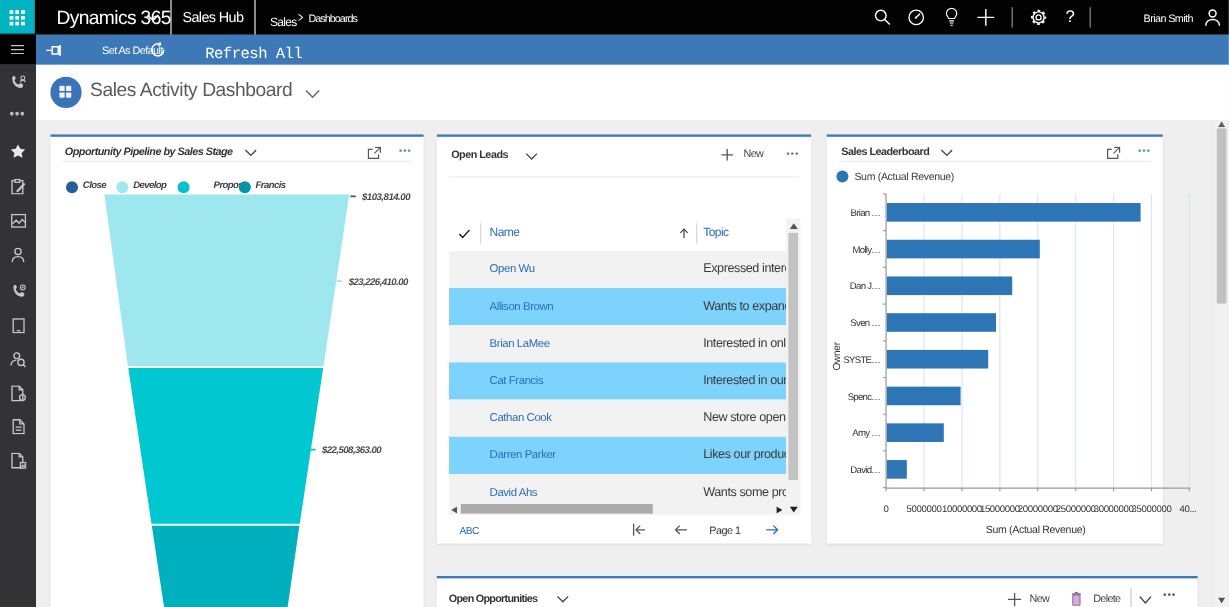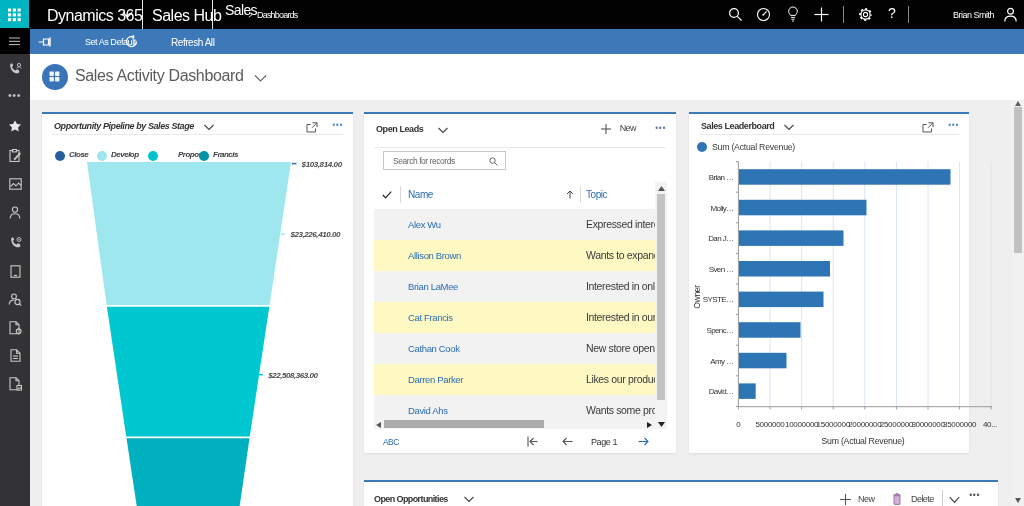--- a/index.html
+++ b/index.html
@@ -10,21 +10,21 @@
 #bluebar { left:30px; top:29px; width:994px; height:25px; background:#3d79b8; }
 #hambox { left:0; top:29px; width:30px; height:25px; background:#000; }
 #sidebar { left:0; top:54px; width:30px; height:452px; background:#333336; }
 #titleband { left:30px; top:54px; width:994px; height:46px; background:#fff; }
 .card { position:absolute; background:#fff; border-top:2px solid #3d79b8; box-shadow:0 1px 2px rgba(0,0,0,0.08); }
 .cardhead { position:absolute; left:10px; right:10px; top:0; height:21px; border-bottom:1px solid #eaeaea; }
 .ctitle { position:absolute; top:7px; left:2px; font-size:9px; font-weight:bold; color:#333; letter-spacing:-0.42px; }
 .dots3 { position:absolute; top:6px; color:#5b8fc6; font-size:8.5px; letter-spacing:0.6px; }
 svg { display:block; }
 .wt { color:#fff;margin-left:28px; }
-.row { position:relative; height:31px; background:#fef9c3; }
+.row { position:relative; height:31px; background:#7dd3fc; }
 .row.g { background:#f2f2f2; }
 .nm { position:absolute; left:34px; top:10px; color:#2a6db5; font-size:9.5px; letter-spacing:-0.35px; }
 .tp { position:absolute; left:212px; top:9px; color:#3b3b3b; font-size:10.5px; letter-spacing:-0.35px; white-space:nowrap; }
 </style>
 </head>
 <body>
 <div class="abs" id="topbar"></div>
 <div class="abs" id="waffle">
   <svg width="29" height="28" viewBox="0 0 29 28">
     <g fill="#fff">
@@ -39,22 +39,22 @@
         <rect x="17.6" y="18.1" width="3.1" height="3.1"></rect>
     </g>
   </svg>
 </div>
 <div class="abs" style="left:47px;top:7px;color:#fff;font-size:16px;letter-spacing:-0.5px;text-align:center;">Dynamics 365</div>
 <svg class="abs" style="left:122px;top:11px;" width="11" height="8" viewBox="0 0 11 8">
     <polyline points="1,1.5 5.5,6 10,1.5" stroke="#fff" stroke-width="1.3" fill="none"></polyline>
   </svg>
 <div class="abs" style="left:142px;top:0;width:1px;height:29px;background:#e8e8e8;"></div>
 <div class="abs" style="left:212px;top:0;width:1px;height:29px;background:#e8e8e8;"></div>
-<div class="abs" style="left:152px;top:7px;color:#fff;font-size:16px;letter-spacing:-0.5px;">Sales Hub</div>
-<div class="abs" style="left:225px;top:2px;color:#fff;font-size:14px;letter-spacing:-0.6px;">Sales</div>
+<div class="abs" style="left:152px;top:7px;color:#fff;font-size:12px;letter-spacing:-0.5px;">Sales Hub</div>
+<div class="abs" style="left:225px;top:14px;color:#fff;font-size:10px;letter-spacing:-0.6px;">Sales</div>
 <svg class="abs" style="left:248px;top:11px;" width="5" height="7" viewBox="0 0 5 7">
     <polyline points="0.8,0.8 4.2,3.5 0.8,6.2" stroke="#ddd" stroke-width="1" fill="none"></polyline>
   </svg>
 <div class="abs" style="left:257px;top:10px;color:#fff;font-size:9px;letter-spacing:-0.8px;">Dashboards</div>
 
 <svg class="abs" style="left:728px;top:7px;" width="15" height="15" viewBox="0 0 15 15">
     <circle cx="6" cy="6" r="4.4" stroke="#fff" stroke-width="1.2" fill="none"></circle>
     <line x1="9.3" y1="9.3" x2="13.5" y2="13.5" stroke="#fff" stroke-width="1.2"></line>
   </svg>
 <svg class="abs" style="left:756px;top:7px;" width="15" height="15" viewBox="0 0 15 15">
@@ -103,21 +103,21 @@
       <path d="M5.5 3 h5 v6 h-5 z" stroke-width="1.2"></path>
       <line x1="12" y1="1.5" x2="12" y2="10.5" stroke-width="1.5"></line>
       <line x1="5" y1="2" x2="5" y2="10" stroke-width="0"></line>
     </g>
   </svg>
 <div class="abs wt" style="left:57px;top:37px;font-size:9px;letter-spacing:-0.45px;">Set As Default</div>
 <svg class="abs" style="left:125px;top:35px;" width="13" height="13" viewBox="0 0 13 13">
     <path d="M11.5 6.5 A5 5 0 1 1 8.6 2" stroke="#fff" stroke-width="1.3" fill="none"></path>
     <polyline points="8.2,0 8.9,2.2 6.7,2.9" stroke="#fff" stroke-width="1.1" fill="none"></polyline>
   </svg>
-<div class="abs wt" style="left:143px;top:37px;font-size:10px;letter-spacing:-0.45px;">Refresh All</div>
+<div class="abs wt" style="left:143px;top:37px;font-size:13px;letter-spacing:-0.45px;font-family:Liberation Mono, monospace;">Refresh All</div>
 
 <div class="abs" id="sidebar"></div>
 <g id="sideicons">
 <svg class="abs" style="left:8px;top:62px;" width="14" height="13" viewBox="0 0 14 13">
       <path d="M3 1.2 c1.4 0 2.4 1.5 1.9 2.7 l-0.9 1 c0.6 1.7 1.9 3 3.6 3.6 l1-0.9 c1.2-0.5 2.7 0.5 2.7 1.9 0 1-0.8 1.8-1.8 1.8 -4.2 0-7.3-3.5-7.3-8.3 0-1 0.8-1.8 1.8-1.8 z" fill="#c9c9c9" stroke="none"></path>
       <circle cx="11" cy="3" r="1.6" stroke="#c9c9c9" stroke-width="0.9" fill="none"></circle>
       <path d="M8.8 6.5 c0.4-1.1 1.2-1.7 2.2-1.7 s1.8 0.6 2.2 1.7" stroke="#c9c9c9" stroke-width="0.9" fill="none"></path>
     </svg>
 <div class="abs" style="left:8px;top:89px;color:#bdbdbd;font-size:11px;letter-spacing:0.5px;">•••</div>
 <svg class="abs" style="left:8px;top:120px;" width="14" height="13" viewBox="0 0 14 13">
@@ -246,43 +246,36 @@
     <svg class="abs" style="left:64px;top:13px;" width="10" height="7" viewBox="0 0 10 7">
         <polyline points="0.5,1 5,5.5 9.5,1" stroke="#444" stroke-width="1.1" fill="none"></polyline>
       </svg>
     <svg class="abs" style="right:55px;top:10px;" width="10" height="10" viewBox="0 0 10 10">
         <line x1="5" y1="0" x2="5" y2="10" stroke="#555" stroke-width="1.1"></line>
         <line x1="0" y1="5" x2="10" y2="5" stroke="#555" stroke-width="1.1"></line>
       </svg>
     <span class="abs" style="right:30px;top:9px;font-size:9px;letter-spacing:-0.55px;color:#444;">New</span>
     <span class="dots3" style="right:0;top:9px;color:#667d99;">•••</span>
   </div>
-  <div class="abs" style="left:19px;top:37px;width:123px;height:19px;border:1px solid #c8c8c8;background:#fff;">
-    <span style="position:absolute;left:9px;top:4px;font-size:8.5px;letter-spacing:-0.45px;color:#666;">Search for records</span>
-    <svg style="position:absolute;right:7px;top:5px;" width="9" height="9" viewBox="0 0 9 9">
-        <circle cx="3.6" cy="3.6" r="2.7" stroke="#555" stroke-width="0.9" fill="none"></circle>
-        <line x1="5.7" y1="5.7" x2="8.4" y2="8.4" stroke="#555" stroke-width="0.9"></line>
-      </svg>
-  </div>
 
   <svg class="abs" style="left:18px;top:77px;" width="10" height="8" viewBox="0 0 10 8">
       <polyline points="0.8,4 3.6,6.8 9.2,0.6" stroke="#222" stroke-width="1.2" fill="none"></polyline>
     </svg>
   <div class="abs" style="left:36px;top:72px;width:1px;height:17px;background:#d8d8d8;"></div>
   <div class="abs" style="left:44px;top:75px;font-size:10px;letter-spacing:-0.45px;color:#2a6db5;">Name</div>
   <svg class="abs" style="left:202px;top:76px;" width="8" height="9" viewBox="0 0 8 9">
       <line x1="4" y1="1.2" x2="4" y2="8.5" stroke="#444" stroke-width="1"></line>
       <polyline points="1,4 4,1 7,4" stroke="#444" stroke-width="1" fill="none"></polyline>
     </svg>
   <div class="abs" style="left:216px;top:72px;width:1px;height:17px;background:#d8d8d8;"></div>
   <div class="abs" style="left:222px;top:75px;font-size:10px;letter-spacing:-0.45px;color:#2a6db5;">Topic</div>
 
   <div id="rows" class="abs" style="left:10px;top:95px;width:281px;height:220px;overflow:hidden;font-size:10.5px;">
     <div class="row g">
-        <span class="nm">Alex Wu</span>
+        <span class="nm">Open Wu</span>
         <span class="tp">Expressed interest</span>
       </div>
     <div class="row">
         <span class="nm">Allison Brown</span>
         <span class="tp">Wants to expand</span>
       </div>
     <div class="row g">
         <span class="nm">Brian LaMee</span>
         <span class="tp">Interested in onlin</span>
       </div>

